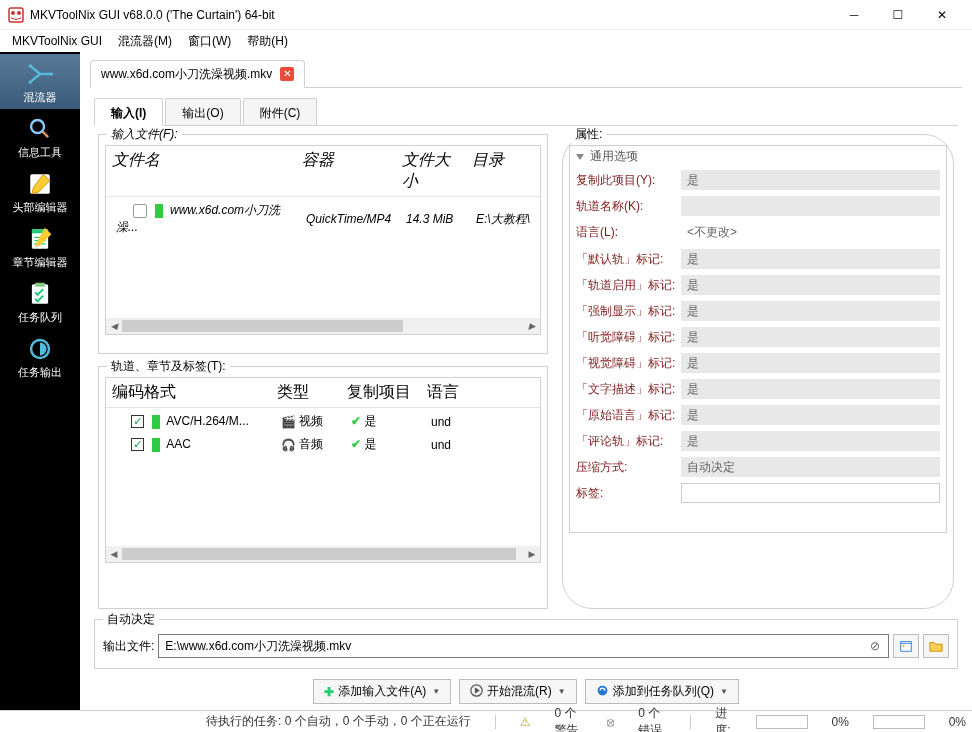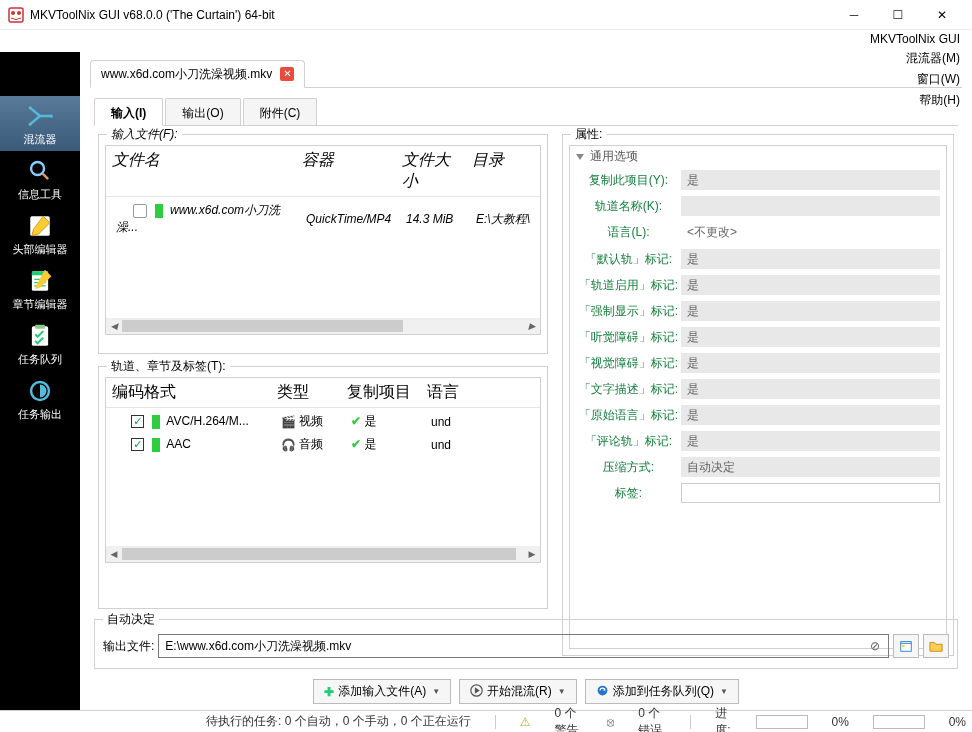--- a/index.html
+++ b/index.html
@@ -6,30 +6,30 @@
 body { background: #fff; width: 972px; height: 732px; overflow: hidden; position: relative; }
 
 
 .titlebar { height: 30px; display: flex; align-items: center; padding: 0 8px; border-bottom: 1px solid #eee; }
 .titlebar .app-icon { width: 16px; height: 16px; margin-right: 6px; }
 .titlebar .title { flex: 1; color: #000; }
 .win-btn { width: 44px; height: 30px; display: flex; align-items: center; justify-content: center; color: #222; }
 .win-btn.close { color: #000; }
 
 
-.menubar { height: 22px; display: flex; align-items: flex-end; padding: 0 4px; flex-direction: column; }
+.menubar { height: 22px; display: flex; align-items: center; padding: 0 4px; }
 .menubar .menu-item { padding: 2px 8px; cursor: default; }
 
 
 .main { display: flex; height: 658px; }
 
 
 .sidebar { width: 80px; background: #000; display: flex; flex-direction: column; padding-top: 2px; }
 .sb-item { display: flex; flex-direction: column; align-items: center; padding: 6px 0 4px; color: #fff; font-size: 11px; }
-.sb-item.active { background: linear-gradient(#5a7a9a, #3a5a7a); margin-top: 42px; }
+.sb-item.active { background: linear-gradient(#5a7a9a, #3a5a7a); }
 .sb-item .sb-icon { width: 32px; height: 28px; margin-bottom: 2px; display: flex; align-items: center; justify-content: center; }
 .sb-item .sb-label { font-size: 11px; }
 
 
 .content { flex: 1; display: flex; flex-direction: column; padding: 8px 10px 0 10px; }
 
 
 .file-tabs { display: flex; height: 28px; border-bottom: 1px solid #d0d0d0; margin-bottom: 4px; }
 .file-tab { display: flex; align-items: center; padding: 4px 10px; border: 1px solid #d0d0d0; border-bottom: 1px solid #fff; background: #fff; border-radius: 4px 4px 0 0; margin-bottom: -1px; }
 .file-tab .close-tab { margin-left: 8px; width: 14px; height: 14px; background: #e74c3c; color: #fff; display: flex; align-items: center; justify-content: center; border-radius: 2px; font-size: 10px; line-height: 1; }
@@ -65,24 +65,24 @@
 
 .chk { width: 13px; height: 13px; border: 1px solid #333; display: inline-flex; align-items: center; justify-content: center; margin-right: 4px; color: #009e3d; font-size: 11px; }
 
 
 .ticon { width: 14px; height: 14px; display: inline-block; margin-right: 4px; vertical-align: middle; }
 .check-green { color: #2ecc40; font-weight: bold; }
 
 
 .prop-header { display: flex; align-items: center; padding: 2px 6px; color: #555; }
 .prop-row { display: flex; align-items: center; padding: 3px 6px; }
-.prop-label { width: 105px; color: #15803d; font-size: 12px; text-align: center; }
+.prop-label { width: 105px; color: #7f1d1d; font-size: 12px; }
 .prop-input { flex: 1; padding: 2px 6px; border: none; background: #e8e8e8; color: #666; font-size: 12px; height: 20px; }
 .prop-text { flex: 1; padding: 2px 6px; color: #666; font-size: 12px; }
-.prop-list { height: 504px; overflow: auto; border: 1px solid #d0d0d0; }
+.prop-list { height: 388px; overflow: auto; border: 1px solid #d0d0d0; }
 .prop-triangle { display: inline-block; width: 0; height: 0; border-left: 4px solid transparent; border-right: 4px solid transparent; border-top: 6px solid #888; margin-right: 6px; }
 
 
 .out-row { display: flex; align-items: center; padding: 4px 2px; gap: 4px; }
 .out-input { flex: 1; border: 1px solid #7a7a7a; padding: 3px 24px 3px 6px; height: 24px; position: relative; }
 .out-input .clear { position: absolute; right: 4px; top: 4px; width: 14px; height: 14px; color: #666; }
 .icon-btn { width: 26px; height: 24px; border: 1px solid #bbb; background: #f6f6f6; display: flex; align-items: center; justify-content: center; }
 
 
 .actions { display: flex; gap: 8px; justify-content: center; padding: 6px 0; }
@@ -285,21 +285,21 @@
                     <div class="thumb" style="width:98%;"></div>
                   </div>
                 <div class="arrow">▶</div>
               </div>
             </div>
           </div>
         </div>
       </div>
 
       <div class="col-right">
-        <div class="groupbox" style="flex:1;">
+        <div class="groupbox" style="flex:1;border-radius:30px;">
           <div class="legend">属性:</div>
           <div class="inner" style="height:100%;">
             <div class="prop-list">
               <div class="prop-header">
                 <span class="prop-triangle"></span>
                 <span>通用选项</span>
               </div>
               <div class="prop-row">
                   <span class="prop-label">复制此项目(Y):</span>
                   <input class="prop-input" value="是" style="">

